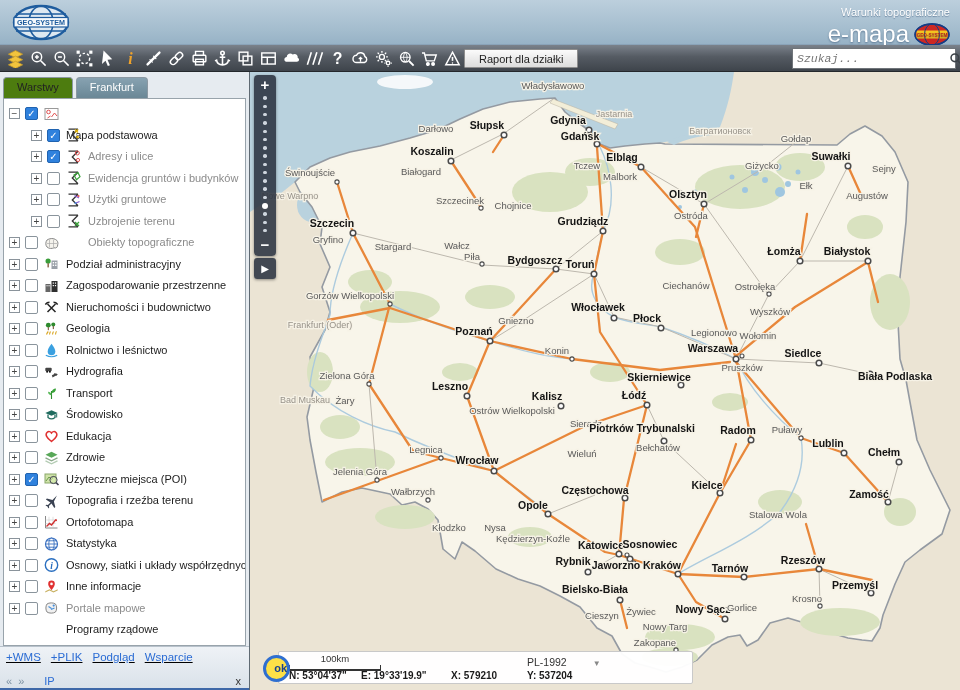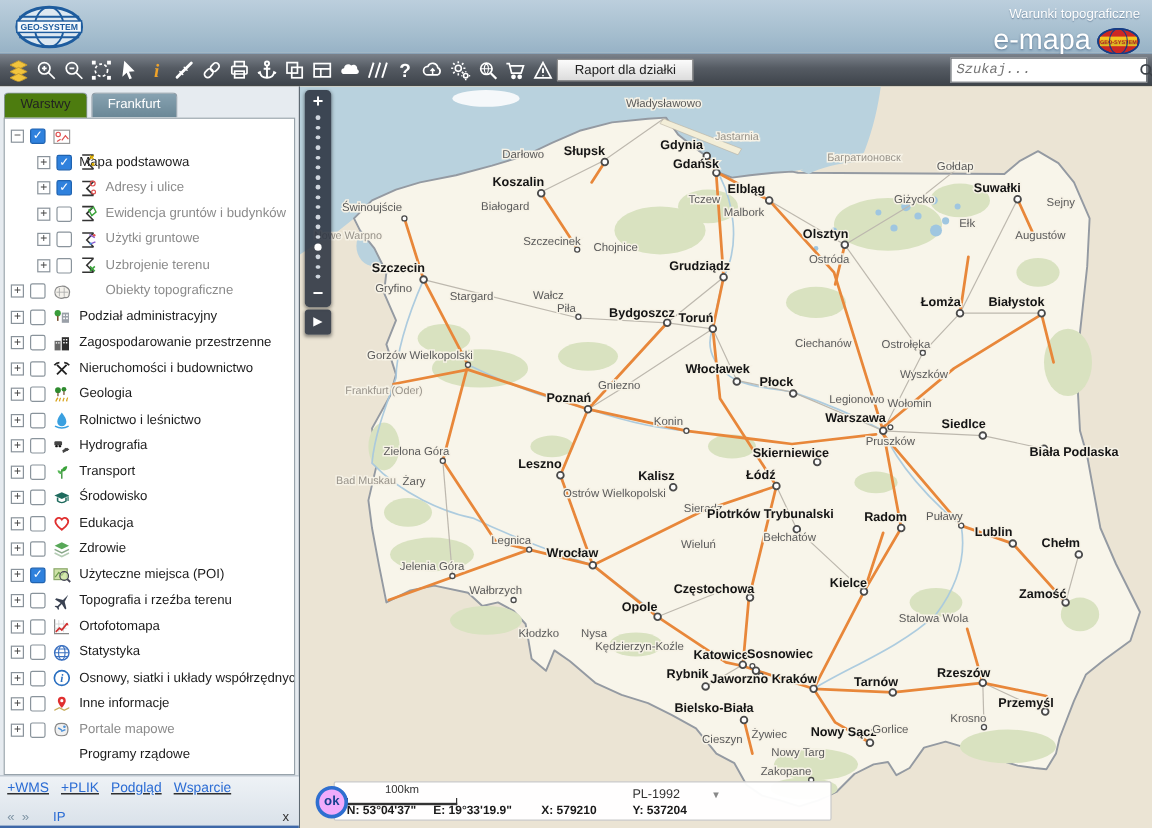--- a/index.html
+++ b/index.html
@@ -80,22 +80,22 @@
   .statusbar{position:absolute;left:28px;bottom:6px;width:415px;height:33px;background:rgba(255,255,255,.96);
     border:1px solid #c9c9c9;border-radius:2px;font-size:10px;color:#222;}
   .scalebar{position:absolute;left:10px;top:13px;width:92px;height:6px;
     border-left:1px solid #333;border-right:1px solid #333;border-bottom:2px solid #333;}
   .scalelabel{position:absolute;left:10px;top:1px;width:92px;text-align:center;font-size:9.5px;color:#333;}
   .crs{position:absolute;left:248px;top:4px;color:#333;font-size:10.5px;cursor:pointer;text-align:right;}
   .crs .caret{color:#888;margin-left:26px;font-size:8px;}
   .coords{position:absolute;left:0;top:18px;width:100%;font-weight:bold;font-size:10px;color:#1a1a1a;}
   .coords span{position:absolute;white-space:nowrap;}
   .okbtn{position:absolute;left:13px;bottom:8px;width:27px;height:27px;border-radius:50%;
-    background:#f0abfc;border:3px solid #2f6fd0;color:#17408f;font-weight:bold;font-size:11px;
-    text-align:center;line-height:21px;cursor:pointer;z-index:5;}
+    background:#fde047;border:3px solid #2f6fd0;color:#17408f;font-weight:bold;font-size:11px;
+    text-align:right;line-height:21px;cursor:pointer;z-index:5;}
 </style>
 </head>
 <body>
 
 <div class="header">
   <div class="logo-wrap">
     <svg width="58" height="37" viewBox="0 0 58 37">
       <ellipse cx="29" cy="18.5" rx="27" ry="16.5" fill="#dde8f1" stroke="#1e5c9e" stroke-width="2.4"></ellipse>
       <ellipse cx="29" cy="18.5" rx="12" ry="16.5" fill="none" stroke="#1e5c9e" stroke-width="1.6"></ellipse>
       <path d="M4 10 H54 M4 27 H54" stroke="#1e5c9e" stroke-width="1.6"></path>

